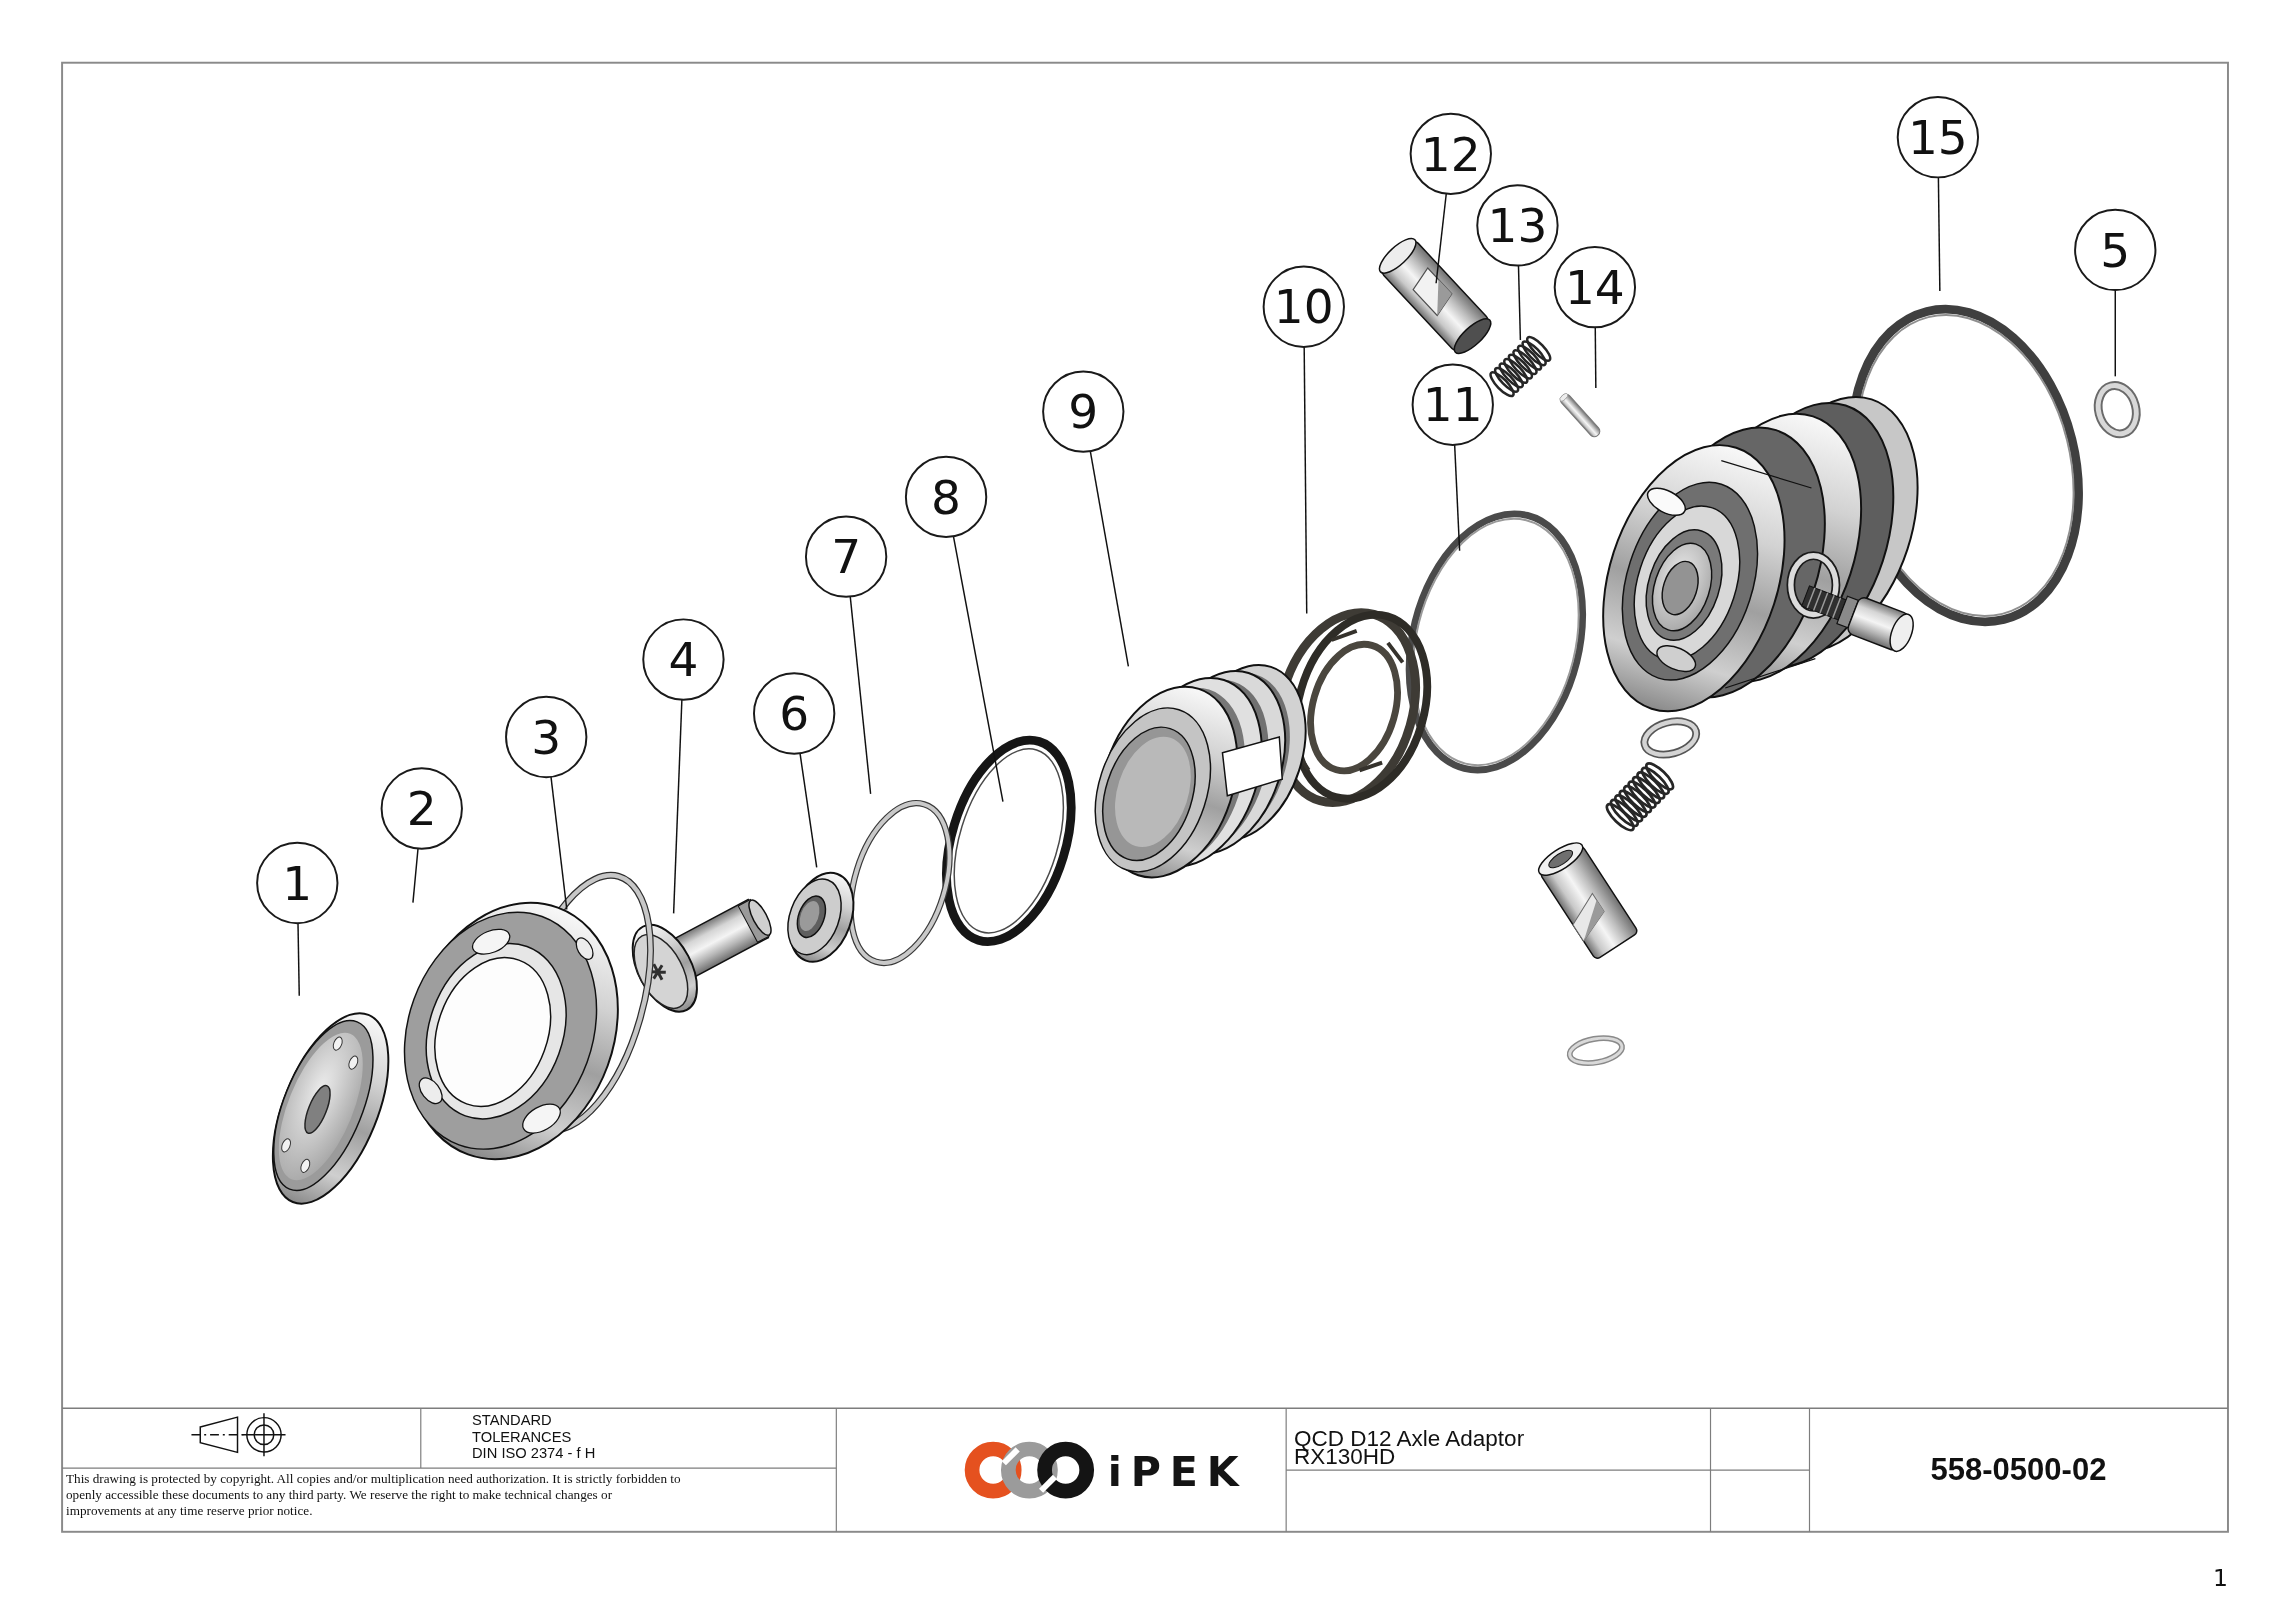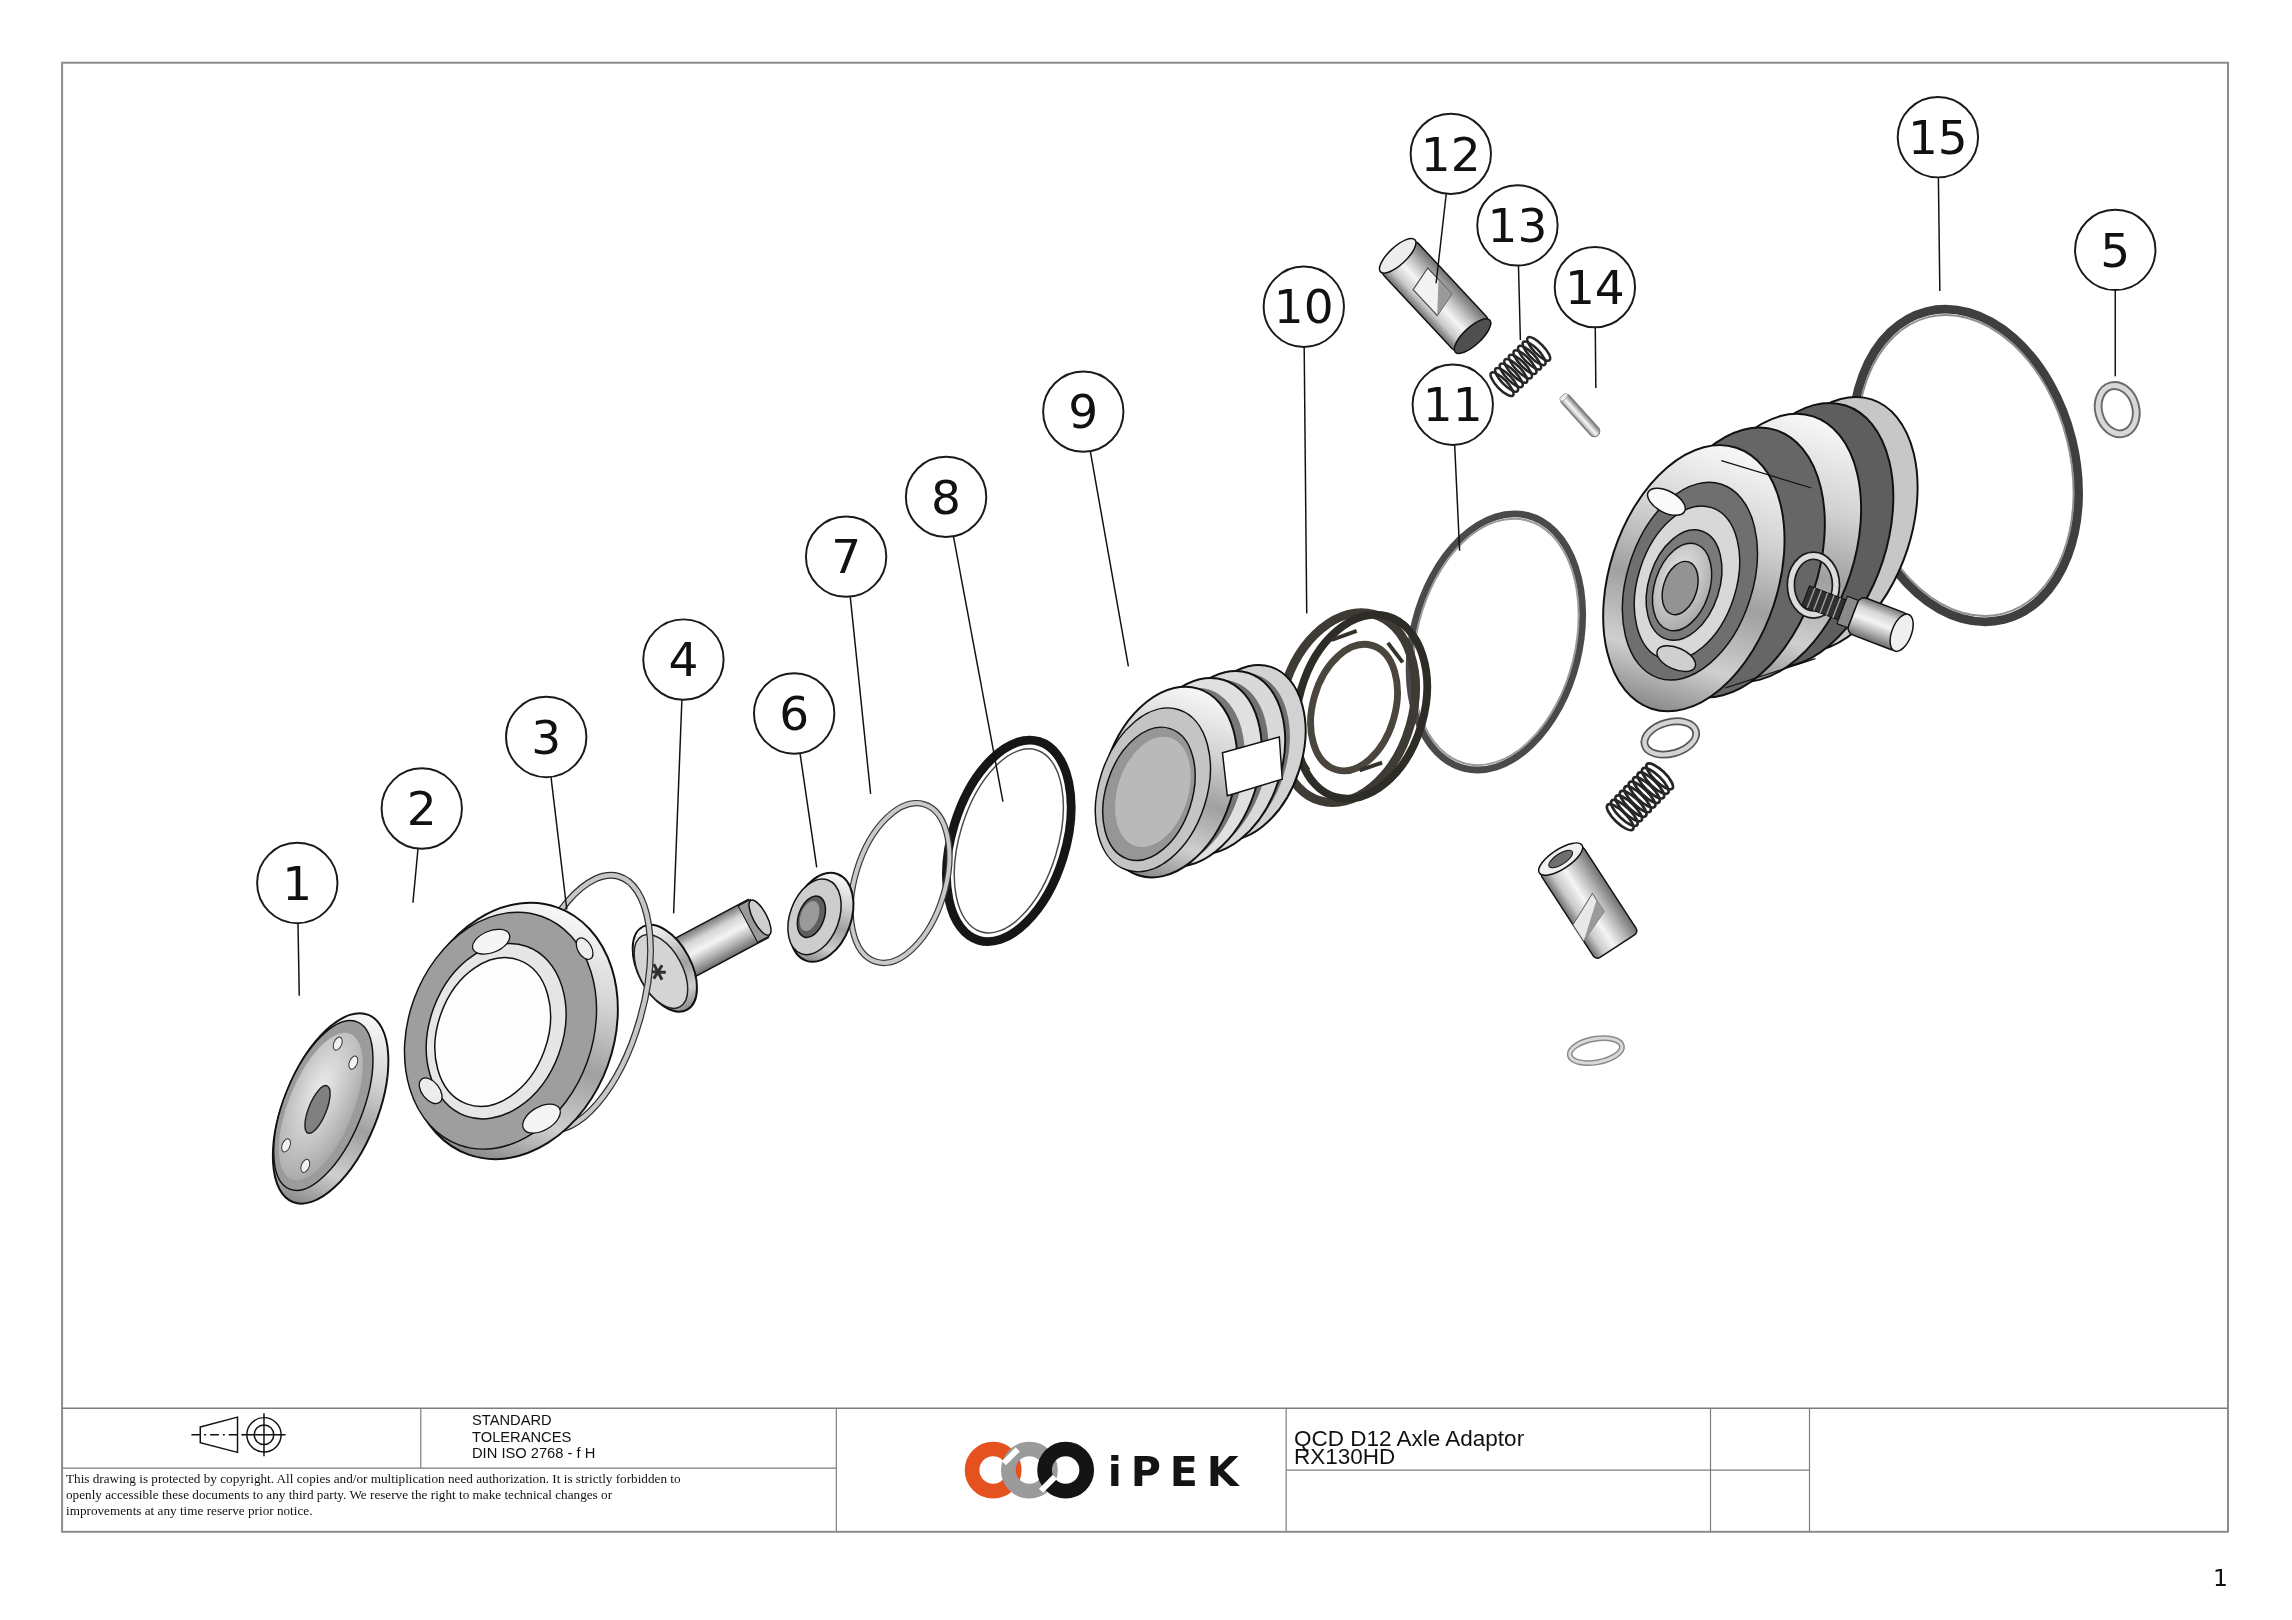--- a/index.html
+++ b/index.html
@@ -353,27 +353,28 @@
     <g transform="rotate(45 1069 1514)">
           <rect x="1066" y="1504" width="6" height="20" fill="#fff"></rect>
         </g>
     <text class="logo-word" x="1130" y="1516">iPEK</text>
   </g>
 </svg>
 
 <div class="abs tb-text" style="left:424px;top:1412px;margin-left:48px;">
   <div>STANDARD</div>
   <div>TOLERANCES</div>
-  <div>DIN ISO 2768 - f H</div>
+  <div>DIN ISO 2374 - f H</div>
 </div>
 
 <div class="abs copy-text" style="left:66px;top:1471px;width:768px;font-family:Liberation Serif, serif;">
   <div>This drawing is protected by copyright. All copies and/or multiplication need authorization. It is strictly forbidden to</div>
   <div>openly accessible these documents to any third party. We reserve the right to make technical changes or</div>
   <div>improvements at any time reserve prior notice.</div>
 </div>
 
 <div class="abs cell-mid title-cell" style="left:1294px;top:1408px;height:62px;">QCD D12 Axle Adaptor</div>
 <div class="abs cell-mid title-cell" style="left:1294px;top:1432px;height:50px;">RX130HD</div>
+<div class="abs cell-mid pn-cell" style="left:1809px;top:1408px;width:419px;height:123px;">558-0500-02</div>
 <div class="abs pagenum" style="left:2213px;top:1564px;">1</div>
 
 </div>
 
 
 </body></html>

